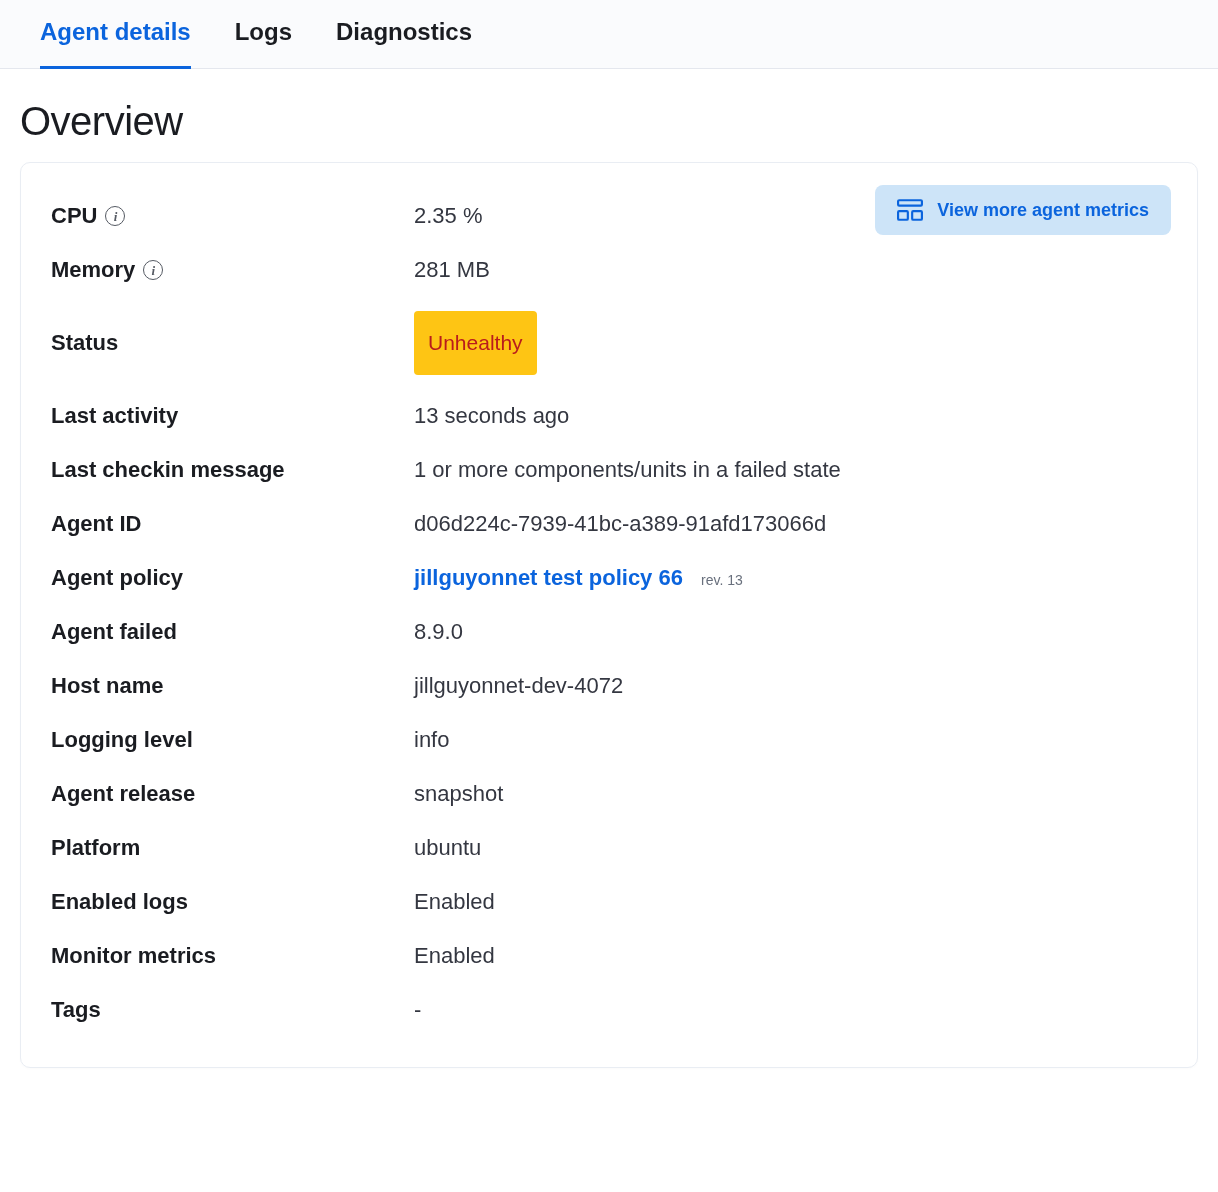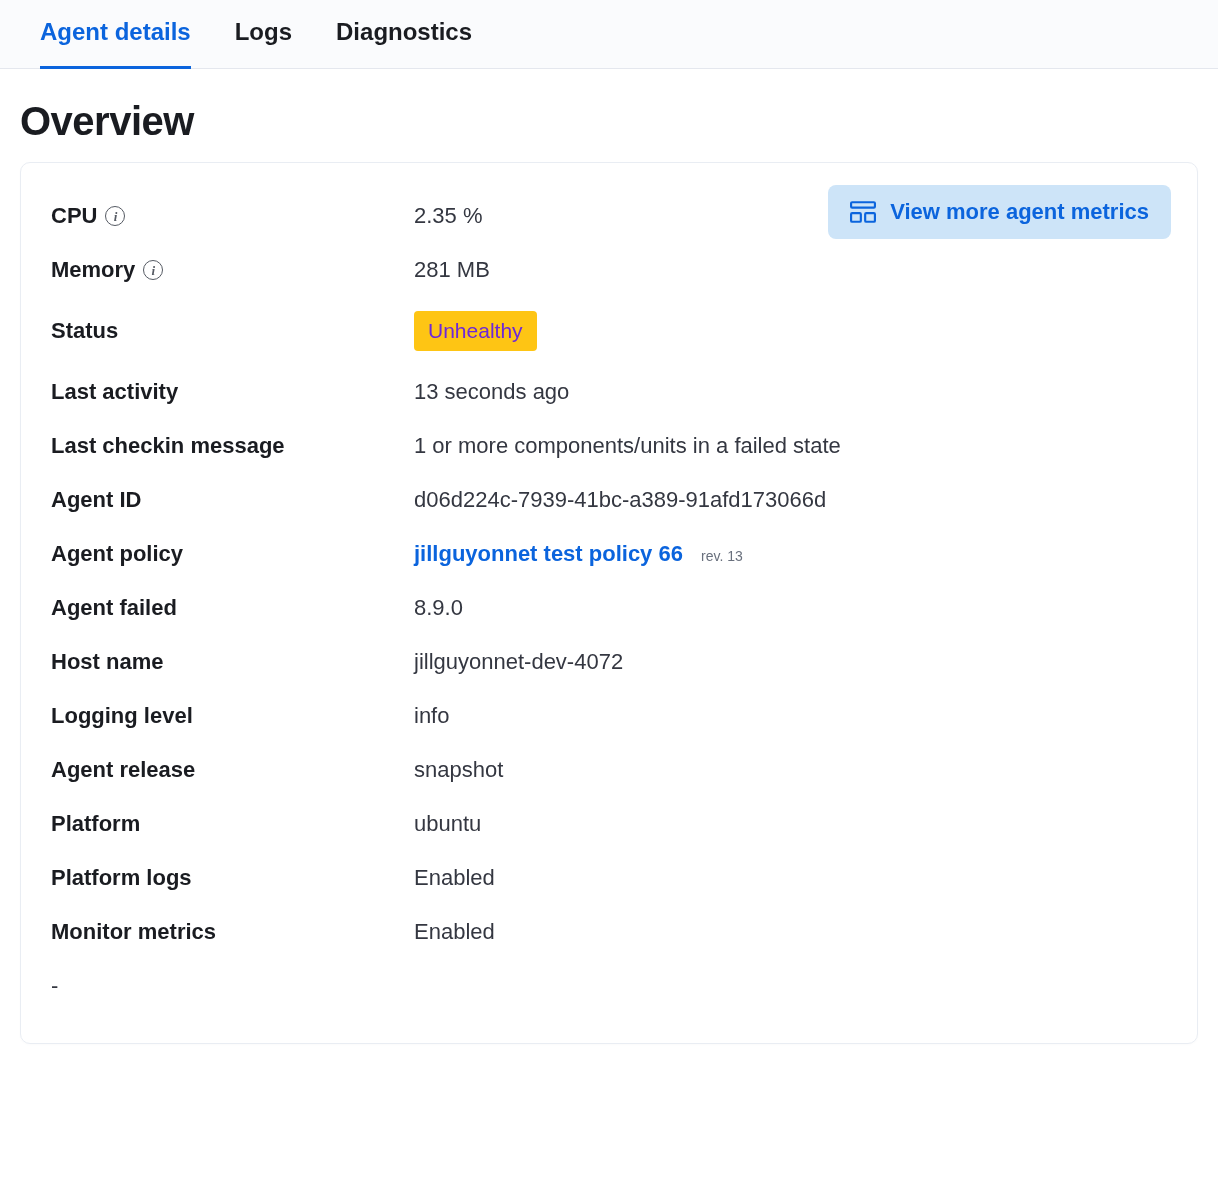--- a/index.html
+++ b/index.html
@@ -25,42 +25,42 @@
       border-bottom: 3px solid transparent;
       margin-bottom: -1px;
     }
     .tab.active {
       color: #0b64dd;
       border-bottom: 3px solid #0b64dd;
       text-align: center;
     }
     .page-title {
       font-size: 40px;
-      font-weight: 700;
+      font-weight: 400;
       padding: 30px 8px 18px 20px;
       letter-spacing: -0.5px;
     }
     .card {
       margin: 0 20px 20px 20px;
       border: 1px solid #e9edf3;
       border-radius: 10px;
       padding: 26px 30px 30px 30px;
       box-shadow: 0 1px 3px rgba(0,0,0,0.02);
       position: relative;
     }
     .metrics-button {
       position: absolute;
       top: 22px;
       right: 26px;
       background: #cde4f8;
       color: #0b64dd;
       border: none;
       border-radius: 8px;
       padding: 14px 22px;
-      font-size: 22px;
+      font-size: 18px;
       font-weight: 600;
       display: flex;
       align-items: center;
       gap: 14px;
       cursor: pointer;
       margin-left: 20px;
     }
     .metrics-icon {
       width: 26px;
       height: 22px;
@@ -99,22 +99,22 @@
       color: #555a63;
       line-height: 1;
     }
     .value {
       color: #343741;
       flex: 1;
     }
     .badge {
       display: inline-block;
       background: #fec514;
-      color: #6d28d9;
-      padding: 8px 14px;
+      color: #b91c1c;
+      padding: 20px 14px;
       border-radius: 4px;
       font-size: 21px;
       font-weight: 500;
     }
     .policy-link {
       color: #0b64dd;
       font-weight: 600;
       text-decoration: none;
       cursor: pointer;
       margin-top: 40px;
@@ -214,26 +214,27 @@
     <div class="label">Agent release</div>
     <div class="value">snapshot</div>
   </div>
 
   <div class="row">
     <div class="label">Platform</div>
     <div class="value">ubuntu</div>
   </div>
 
   <div class="row">
-    <div class="label">Platform logs</div>
+    <div class="label">Enabled logs</div>
     <div class="value">Enabled</div>
   </div>
 
   <div class="row">
     <div class="label">Monitor metrics</div>
     <div class="value">Enabled</div>
   </div>
 
   <div class="row">
+    <div class="label">Tags</div>
     <div class="value">-</div>
   </div>
 
 </div>
 
 </body></html>

